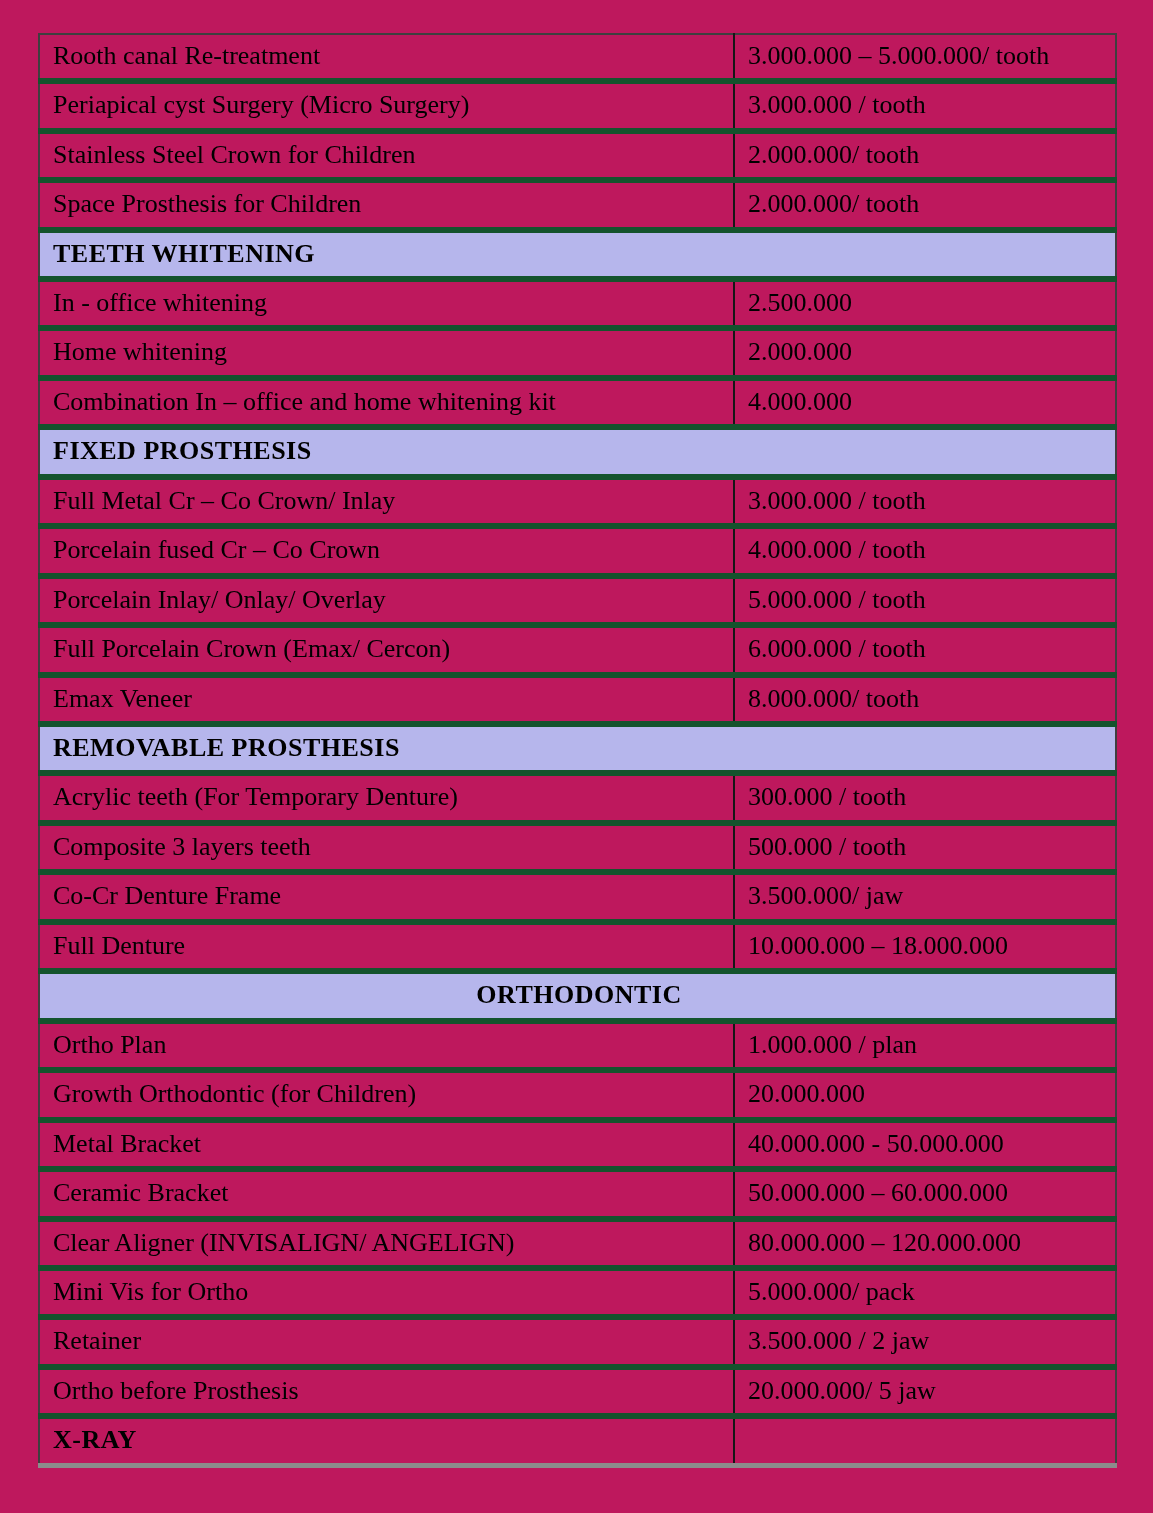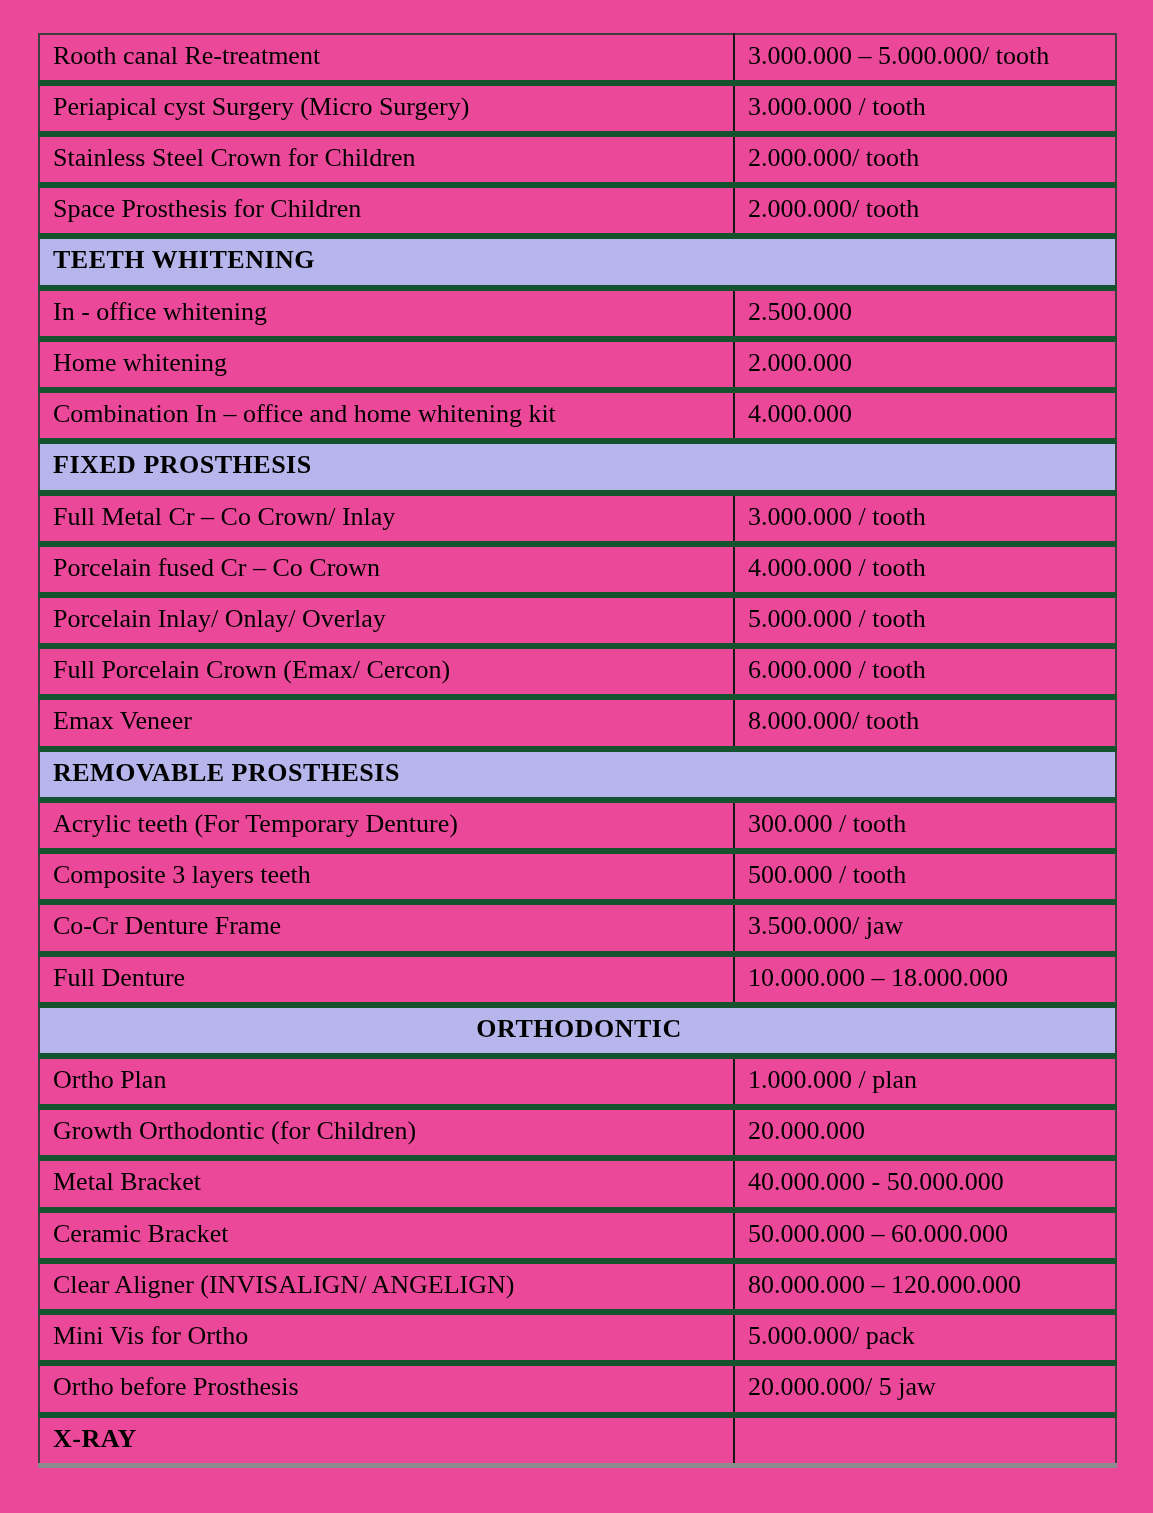--- a/index.html
+++ b/index.html
@@ -8,21 +8,21 @@
     background: #ffffff;
     width: 1153px;
     height: 1513px;
     overflow: hidden;
     font-family: "Liberation Serif", serif;
   }
   .page {
     position: relative;
     width: 1153px;
     height: 1513px;
-    background: #ec4899;
+    background: #be185d;
   }
   .table-wrap {
     position: absolute;
     left: 38px;
     top: 33px;
   }
   table.price-table {
     border-collapse: collapse;
     table-layout: fixed;
     width: 1077px;
@@ -183,20 +183,24 @@
   <tr>
     <td class="service-cell">Clear Aligner (INVISALIGN/ ANGELIGN)</td>
     <td class="price-cell">80.000.000 – 120.000.000</td>
   </tr>
 
   <tr>
     <td class="service-cell">Mini Vis for Ortho</td>
     <td class="price-cell">5.000.000/ pack</td>
   </tr>
 
+  <tr>
+    <td class="service-cell">Retainer</td>
+    <td class="price-cell">3.500.000 / 2 jaw</td>
+  </tr>
 
   <tr>
     <td class="service-cell">Ortho before Prosthesis</td>
     <td class="price-cell">20.000.000/ 5 jaw</td>
   </tr>
 
   <tr>
     <td class="service-cell bold-label">X-RAY</td>
     <td class="price-cell"></td>
   </tr>

